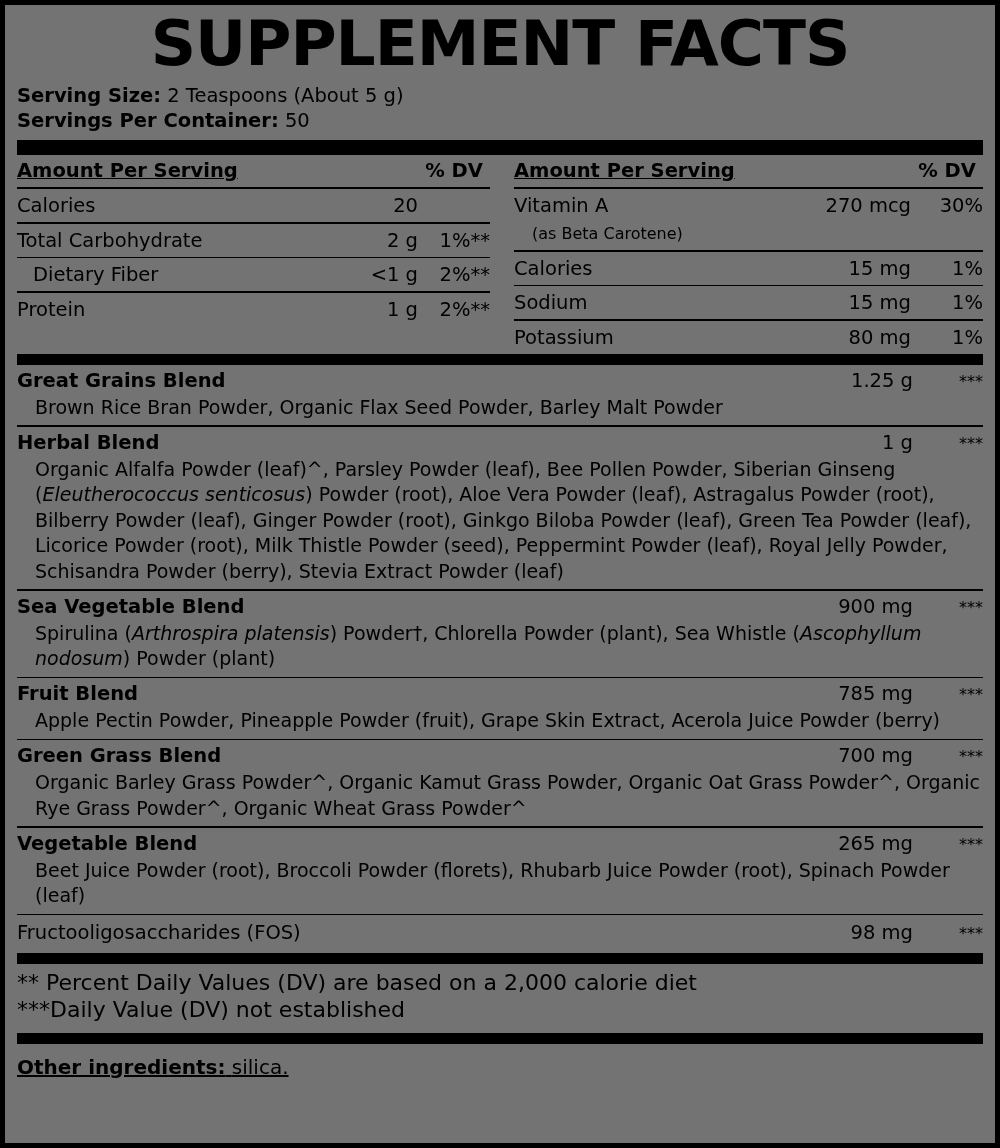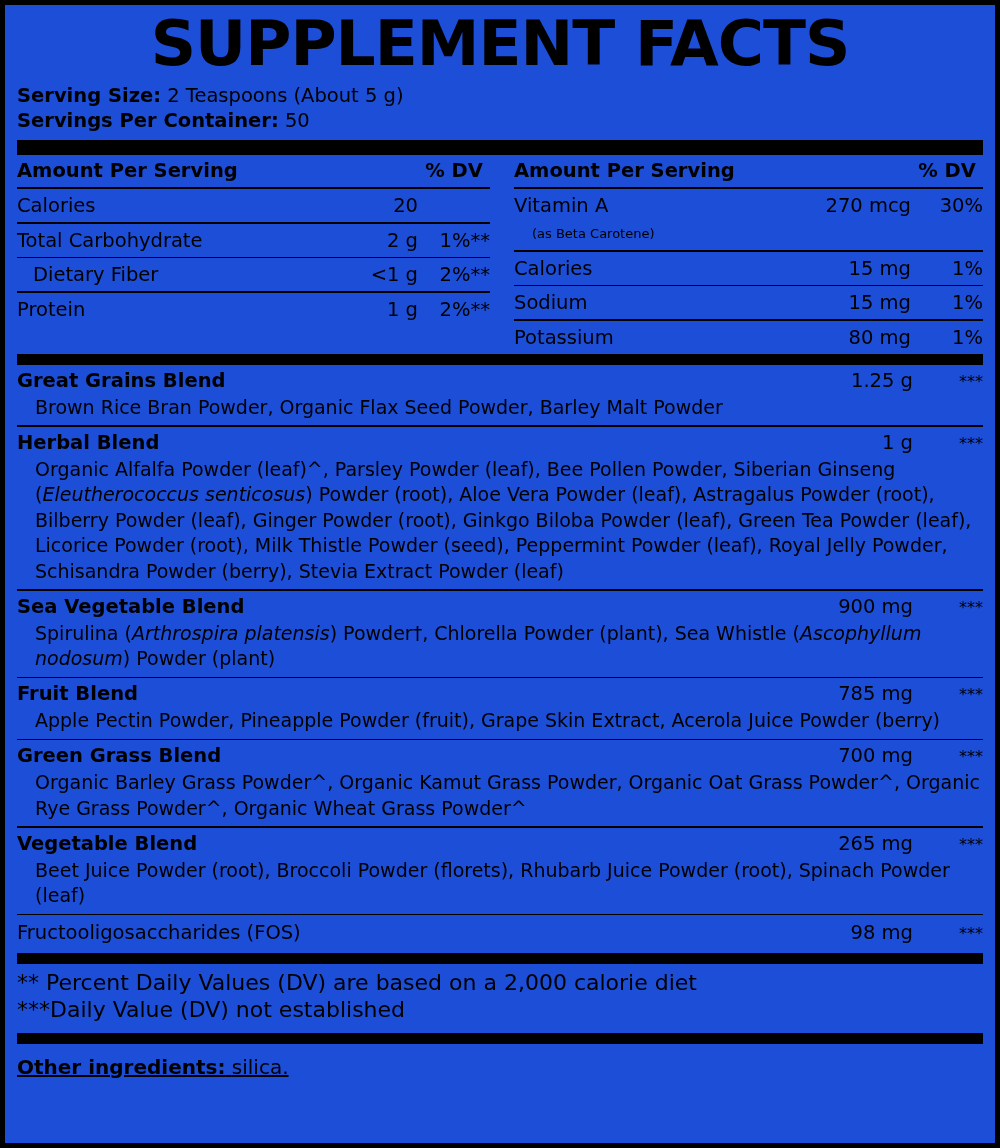--- a/index.html
+++ b/index.html
@@ -10,21 +10,21 @@
   body {
     font-family: "DejaVu Sans", "Liberation Sans", sans-serif;
     color: #000000;
   }
   #panel {
     position: relative;
     width: 1000px;
     height: 1148px;
     box-sizing: border-box;
     border: 5px solid #000;
-    background: #1d4ed8;
+    background: #737373;
     overflow: hidden;
   }
   .inner {
     padding: 4px 12px 0 12px;
   }
   .title {
     font-weight: bold;
     font-size: 63px;
     line-height: 66px;
     letter-spacing: -1px;
@@ -68,35 +68,35 @@
   }
   .nut-col.left { padding-right: 10px; }
   .nut-col.right { padding-left: 14px; }
   .nut-head {
     display: flex;
     font-size: 19.5px;
     font-weight: bold;
     padding: 4px 0 5px 0;
     align-items: baseline;
   }
-  .nut-head .h-name { flex: 1; }
+  .nut-head .h-name { flex: 1; text-decoration: underline; }
   .nut-head .h-dv { width: 72px; text-align: center; }
   .nut-row {
     display: flex;
     font-size: 19.5px;
     line-height: 23px;
     padding: 5px 0 5px 0;
     align-items: baseline;
   }
   .nut-row .n-name { flex: 1; white-space: nowrap; }
   .nut-row .n-amt { width: 92px; text-align: right; }
   .nut-row .n-dv  { width: 72px; text-align: right; }
   .indent1 { padding-left: 16px; }
   .sub-note {
-    font-size: 13px;
+    font-size: 16px;
     line-height: 23px;
     padding: 0 0 5px 18px;
   }
 
   
   .blend-head {
     display: flex;
     align-items: baseline;
     font-size: 19.5px;
     line-height: 24px;

